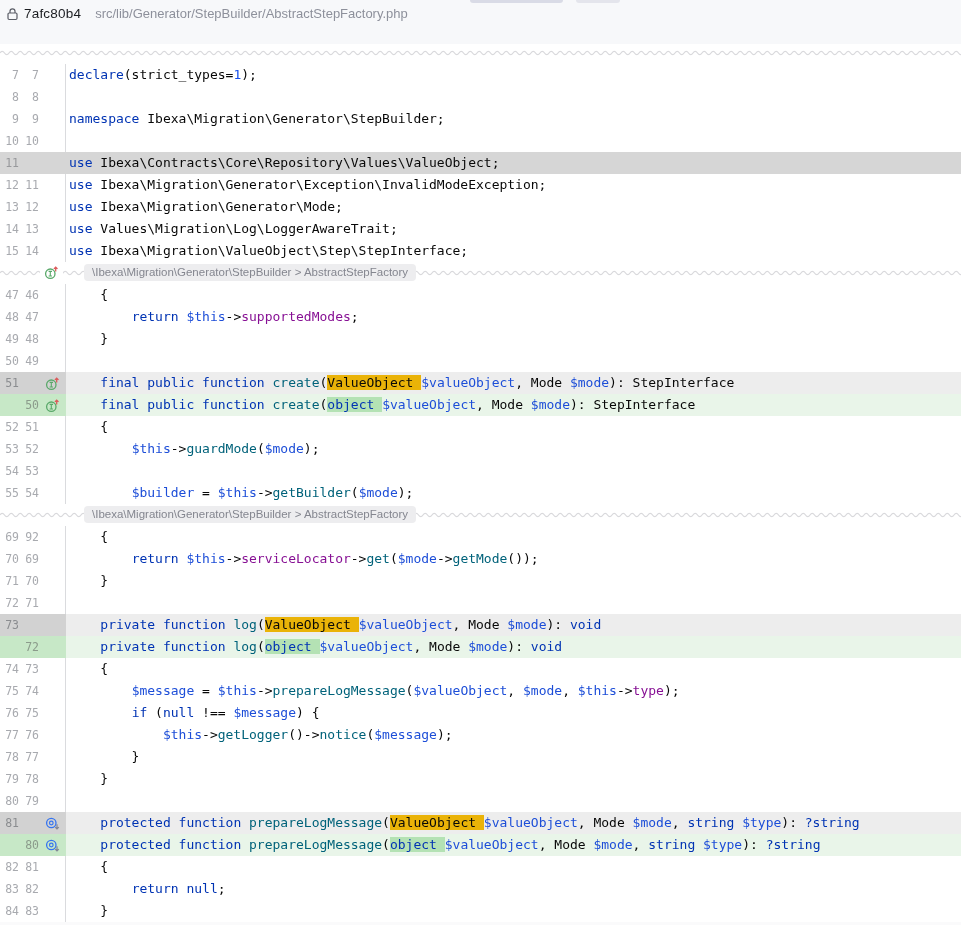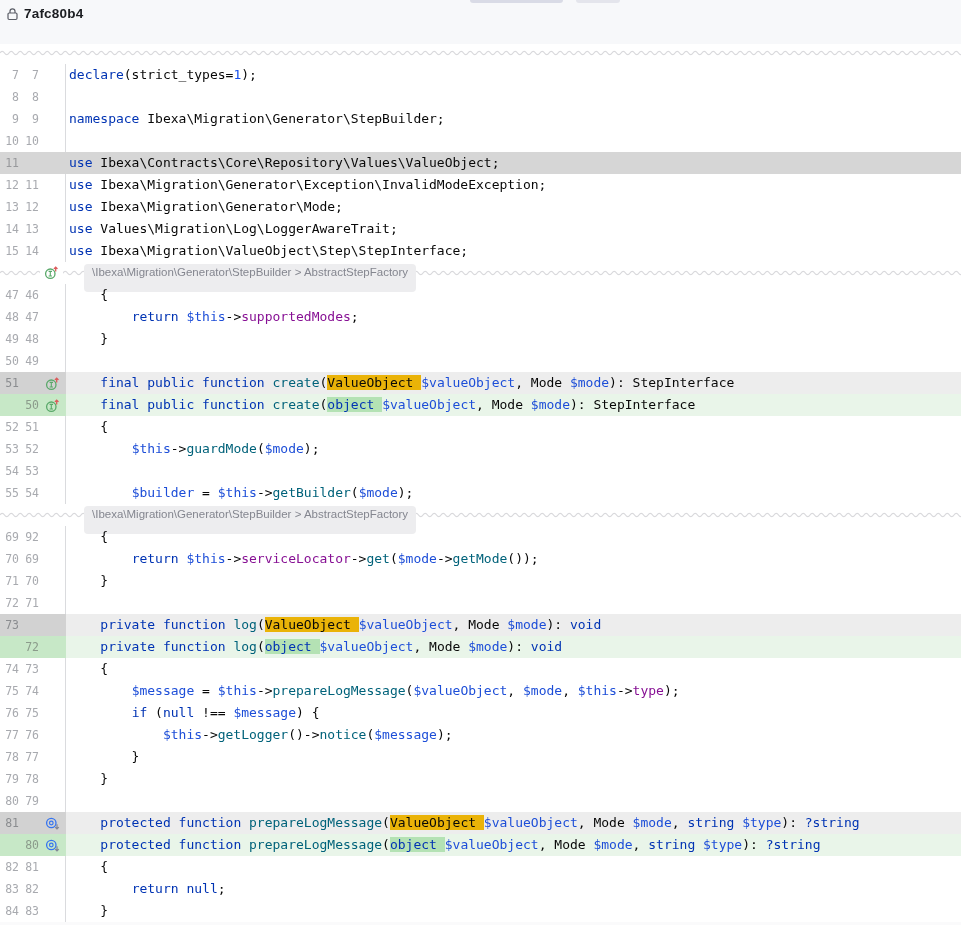--- a/index.html
+++ b/index.html
@@ -3,21 +3,21 @@
 <meta charset="utf-8">
 <style>
   html,body{margin:0;padding:0;}
   body{width:961px;height:925px;overflow:hidden;background:#FFFFFF;position:relative;
        font-family:"DejaVu Sans Mono","Liberation Mono",monospace;}
 
   
   .header{height:44px;background:#F7F8FA;position:relative;box-sizing:border-box;
           font-family:"Liberation Sans",sans-serif;padding-top:5px;}
   .hrow{height:18px;line-height:18px;display:flex;align-items:center;padding-left:6px;}
-  .hash{font-weight:bold;font-size:13.5px;color:#1B1D21;margin-left:5px;letter-spacing:.2px;}
+  .hash{font-weight:normal;font-size:13.5px;color:#1B1D21;margin-left:5px;letter-spacing:.2px;}
   .fpath{font-size:13px;color:#8D909B;margin-left:14px;}
   .lock{flex:0 0 auto;display:inline-flex;align-items:center;}
   .cutoff{position:absolute;top:0;height:3px;border-radius:0 0 5px 5px;}
   .cutoff.a{left:470px;width:93px;background:#D9DBE6;}
   .cutoff.b{left:576px;width:44px;background:#E4E5EC;}
 
   
   .wave-strip{height:20px;position:relative;background:#FFFFFF;}
   .wave-strip svg{position:absolute;left:0;top:3px;}
 
@@ -42,40 +42,41 @@
   .row.del{background:#EDEDED;}
   .row.add{background:#E9F5E9;}
   .row.del .gutter{background:#D2D2D2;border-right-color:transparent;color:#8B8D90;}
   .row.add .gutter{background:#C7E8C7;border-right-color:transparent;color:#8B9B8B;}
   .row.del-full .gutter{background:#D6D6D6;border-right-color:transparent;color:#98999C;}
 
   
   .row.sep svg.wave{position:absolute;left:0;top:5px;}
   .sep-icon{position:absolute;left:40px;top:3px;background:#FFFFFF;padding:0 4px;line-height:0;}
   .sep-icon svg{display:inline-block;}
-  .pill{position:absolute;left:84px;top:2px;height:28px;line-height:17px;border-radius:4px;
+  .pill{position:absolute;left:84px;top:2px;height:17px;line-height:17px;border-radius:4px;
         background:#EDEDEF;color:#84868F;padding:0 8px;font-size:11.5px;
         font-family:"Liberation Sans",sans-serif;white-space:nowrap;}
 
   .bottom-strip{height:3px;background:#FAFAFB;}
 </style>
 </head>
 <body>
 
 <div class="header">
   <div class="cutoff a"></div>
   <div class="cutoff b"></div>
   <div class="hrow">
     <span class="lock">
       <svg width="13" height="14" viewBox="0 0 13 14">
           <path d="M4 6V4.3a2.5 2.5 0 0 1 5 0V6" fill="none" stroke="#5A5D66" stroke-width="1.2"></path>
           <rect x="2" y="6" width="9" height="6.5" rx="1.2" fill="none" stroke="#5A5D66" stroke-width="1.2"></rect>
         </svg>
     </span>
     <span class="hash">7afc80b4</span>
+    <span class="fpath">src/lib/Generator/StepBuilder/AbstractStepFactory.php</span>
   </div>
 </div>
 
 <div class="wave-strip" id="wave-top">
     <svg class="wave" width="961" height="12" viewBox="0 0 961 12">
       <path d="M0 6q2.25 -3.4 4.5 0 q2.25 3.4 4.5 0 q2.25 -3.4 4.5 0 q2.25 3.4 4.5 0 q2.25 -3.4 4.5 0 q2.25 3.4 4.5 0 q2.25 -3.4 4.5 0 q2.25 3.4 4.5 0 q2.25 -3.4 4.5 0 q2.25 3.4 4.5 0 q2.25 -3.4 4.5 0 q2.25 3.4 4.5 0 q2.25 -3.4 4.5 0 q2.25 3.4 4.5 0 q2.25 -3.4 4.5 0 q2.25 3.4 4.5 0 q2.25 -3.4 4.5 0 q2.25 3.4 4.5 0 q2.25 -3.4 4.5 0 q2.25 3.4 4.5 0 q2.25 -3.4 4.5 0 q2.25 3.4 4.5 0 q2.25 -3.4 4.5 0 q2.25 3.4 4.5 0 q2.25 -3.4 4.5 0 q2.25 3.4 4.5 0 q2.25 -3.4 4.5 0 q2.25 3.4 4.5 0 q2.25 -3.4 4.5 0 q2.25 3.4 4.5 0 q2.25 -3.4 4.5 0 q2.25 3.4 4.5 0 q2.25 -3.4 4.5 0 q2.25 3.4 4.5 0 q2.25 -3.4 4.5 0 q2.25 3.4 4.5 0 q2.25 -3.4 4.5 0 q2.25 3.4 4.5 0 q2.25 -3.4 4.5 0 q2.25 3.4 4.5 0 q2.25 -3.4 4.5 0 q2.25 3.4 4.5 0 q2.25 -3.4 4.5 0 q2.25 3.4 4.5 0 q2.25 -3.4 4.5 0 q2.25 3.4 4.5 0 q2.25 -3.4 4.5 0 q2.25 3.4 4.5 0 q2.25 -3.4 4.5 0 q2.25 3.4 4.5 0 q2.25 -3.4 4.5 0 q2.25 3.4 4.5 0 q2.25 -3.4 4.5 0 q2.25 3.4 4.5 0 q2.25 -3.4 4.5 0 q2.25 3.4 4.5 0 q2.25 -3.4 4.5 0 q2.25 3.4 4.5 0 q2.25 -3.4 4.5 0 q2.25 3.4 4.5 0 q2.25 -3.4 4.5 0 q2.25 3.4 4.5 0 q2.25 -3.4 4.5 0 q2.25 3.4 4.5 0 q2.25 -3.4 4.5 0 q2.25 3.4 4.5 0 q2.25 -3.4 4.5 0 q2.25 3.4 4.5 0 q2.25 -3.4 4.5 0 q2.25 3.4 4.5 0 q2.25 -3.4 4.5 0 q2.25 3.4 4.5 0 q2.25 -3.4 4.5 0 q2.25 3.4 4.5 0 q2.25 -3.4 4.5 0 q2.25 3.4 4.5 0 q2.25 -3.4 4.5 0 q2.25 3.4 4.5 0 q2.25 -3.4 4.5 0 q2.25 3.4 4.5 0 q2.25 -3.4 4.5 0 q2.25 3.4 4.5 0 q2.25 -3.4 4.5 0 q2.25 3.4 4.5 0 q2.25 -3.4 4.5 0 q2.25 3.4 4.5 0 q2.25 -3.4 4.5 0 q2.25 3.4 4.5 0 q2.25 -3.4 4.5 0 q2.25 3.4 4.5 0 q2.25 -3.4 4.5 0 q2.25 3.4 4.5 0 q2.25 -3.4 4.5 0 q2.25 3.4 4.5 0 q2.25 -3.4 4.5 0 q2.25 3.4 4.5 0 q2.25 -3.4 4.5 0 q2.25 3.4 4.5 0 q2.25 -3.4 4.5 0 q2.25 3.4 4.5 0 q2.25 -3.4 4.5 0 q2.25 3.4 4.5 0 q2.25 -3.4 4.5 0 q2.25 3.4 4.5 0 q2.25 -3.4 4.5 0 q2.25 3.4 4.5 0 q2.25 -3.4 4.5 0 q2.25 3.4 4.5 0 q2.25 -3.4 4.5 0 q2.25 3.4 4.5 0 q2.25 -3.4 4.5 0 q2.25 3.4 4.5 0 q2.25 -3.4 4.5 0 q2.25 3.4 4.5 0 q2.25 -3.4 4.5 0 q2.25 3.4 4.5 0 q2.25 -3.4 4.5 0 q2.25 3.4 4.5 0 q2.25 -3.4 4.5 0 q2.25 3.4 4.5 0 q2.25 -3.4 4.5 0 q2.25 3.4 4.5 0 q2.25 -3.4 4.5 0 q2.25 3.4 4.5 0 q2.25 -3.4 4.5 0 q2.25 3.4 4.5 0 q2.25 -3.4 4.5 0 q2.25 3.4 4.5 0 q2.25 -3.4 4.5 0 q2.25 3.4 4.5 0 q2.25 -3.4 4.5 0 q2.25 3.4 4.5 0 q2.25 -3.4 4.5 0 q2.25 3.4 4.5 0 q2.25 -3.4 4.5 0 q2.25 3.4 4.5 0 q2.25 -3.4 4.5 0 q2.25 3.4 4.5 0 q2.25 -3.4 4.5 0 q2.25 3.4 4.5 0 q2.25 -3.4 4.5 0 q2.25 3.4 4.5 0 q2.25 -3.4 4.5 0 q2.25 3.4 4.5 0 q2.25 -3.4 4.5 0 q2.25 3.4 4.5 0 q2.25 -3.4 4.5 0 q2.25 3.4 4.5 0 q2.25 -3.4 4.5 0 q2.25 3.4 4.5 0 q2.25 -3.4 4.5 0 q2.25 3.4 4.5 0 q2.25 -3.4 4.5 0 q2.25 3.4 4.5 0 q2.25 -3.4 4.5 0 q2.25 3.4 4.5 0 q2.25 -3.4 4.5 0 q2.25 3.4 4.5 0 q2.25 -3.4 4.5 0 q2.25 3.4 4.5 0 q2.25 -3.4 4.5 0 q2.25 3.4 4.5 0 q2.25 -3.4 4.5 0 q2.25 3.4 4.5 0 q2.25 -3.4 4.5 0 q2.25 3.4 4.5 0 q2.25 -3.4 4.5 0 q2.25 3.4 4.5 0 q2.25 -3.4 4.5 0 q2.25 3.4 4.5 0 q2.25 -3.4 4.5 0 q2.25 3.4 4.5 0 q2.25 -3.4 4.5 0 q2.25 3.4 4.5 0 q2.25 -3.4 4.5 0 q2.25 3.4 4.5 0 q2.25 -3.4 4.5 0 q2.25 3.4 4.5 0 q2.25 -3.4 4.5 0 q2.25 3.4 4.5 0 q2.25 -3.4 4.5 0 q2.25 3.4 4.5 0 q2.25 -3.4 4.5 0 q2.25 3.4 4.5 0 q2.25 -3.4 4.5 0 q2.25 3.4 4.5 0 q2.25 -3.4 4.5 0 q2.25 3.4 4.5 0 q2.25 -3.4 4.5 0 q2.25 3.4 4.5 0 q2.25 -3.4 4.5 0 q2.25 3.4 4.5 0 q2.25 -3.4 4.5 0 q2.25 3.4 4.5 0 q2.25 -3.4 4.5 0 q2.25 3.4 4.5 0 q2.25 -3.4 4.5 0 q2.25 3.4 4.5 0 q2.25 -3.4 4.5 0 q2.25 3.4 4.5 0 q2.25 -3.4 4.5 0 q2.25 3.4 4.5 0 q2.25 -3.4 4.5 0 q2.25 3.4 4.5 0 q2.25 -3.4 4.5 0 q2.25 3.4 4.5 0 q2.25 -3.4 4.5 0 q2.25 3.4 4.5 0 q2.25 -3.4 4.5 0 q2.25 3.4 4.5 0 q2.25 -3.4 4.5 0 q2.25 3.4 4.5 0 q2.25 -3.4 4.5 0 q2.25 3.4 4.5 0 " fill="none" stroke="#D9D9DC" stroke-width="1.2"></path>
     </svg>
   </div>
 
 <div id="rows">

